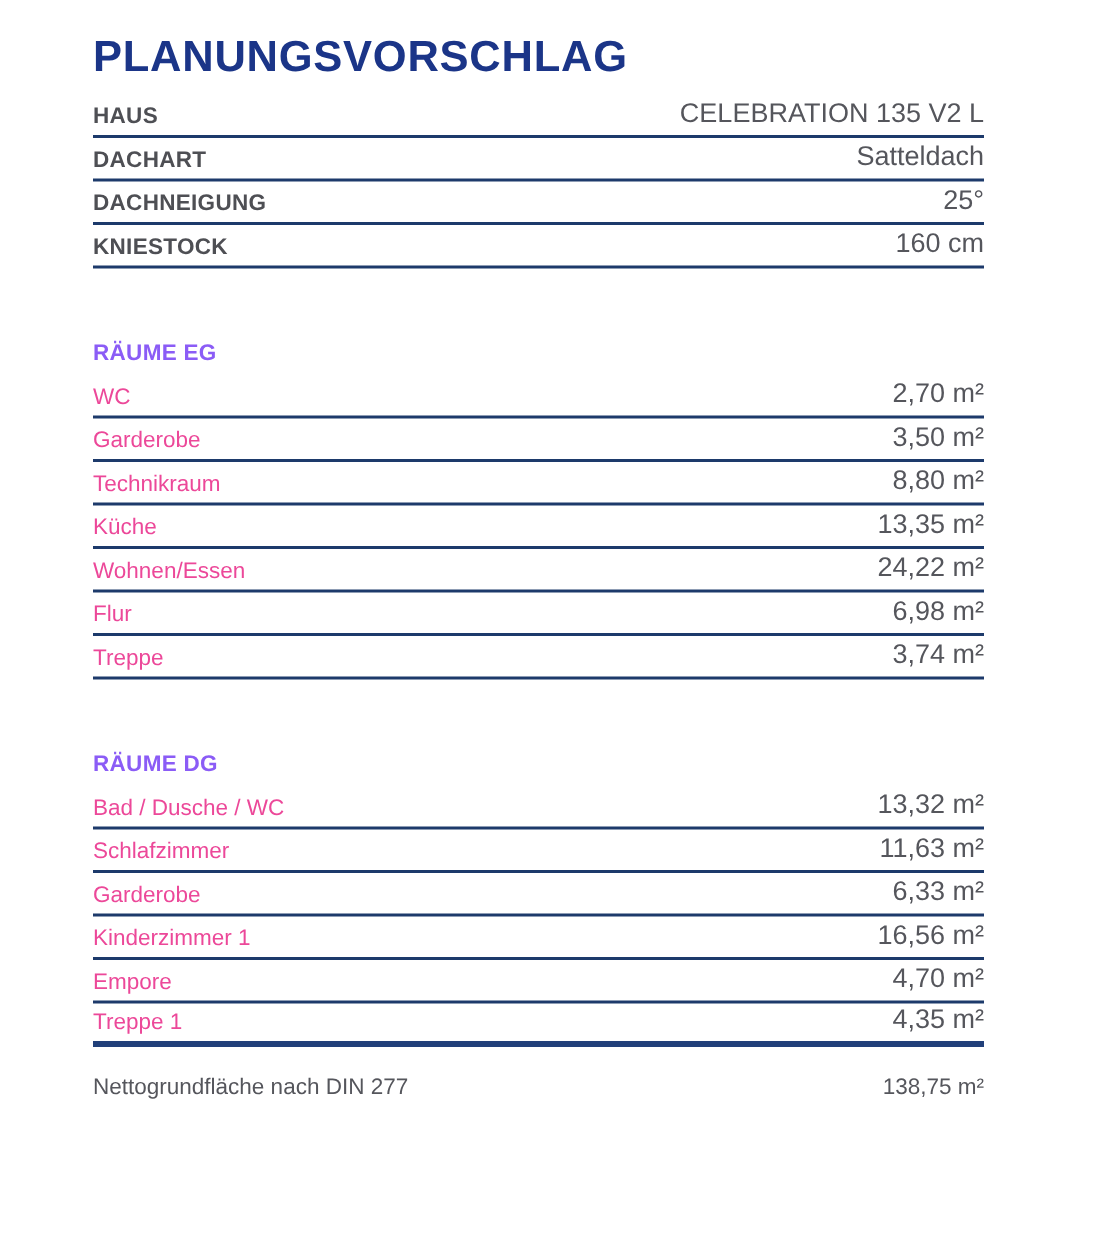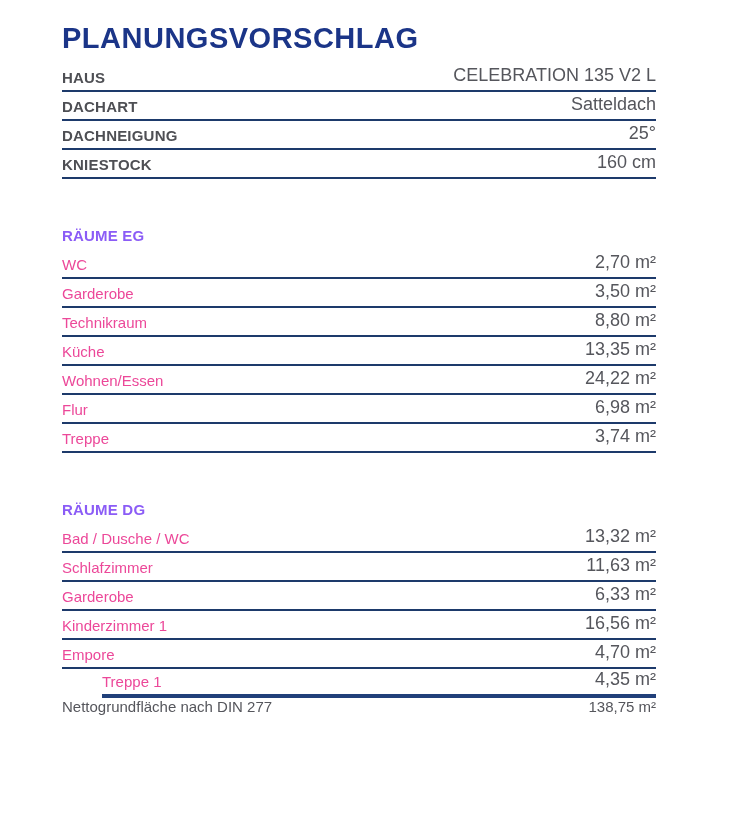--- a/index.html
+++ b/index.html
@@ -47,23 +47,23 @@
   .section { margin-top: 47px; }
   .section-heading {
     font-size: 15px;
     font-weight: bold;
     letter-spacing: 0.2px;
     color: #8b5cf6;
     line-height: 19px;
     margin-bottom: 5px;
   }
   .room-table .row:last-child { border-bottom-width: 2px; }
-  .section.closing .room-table .row:last-child { border-bottom: 4px solid #21407a; margin-left: 40px; }
+  .section.closing .room-table .row:last-child { border-bottom: 4px solid #21407a; }
   .total-row {
-    margin-top: 0;
+    margin-top: 18px;
     display: flex;
     justify-content: space-between;
     align-items: flex-end;
   }
   .total-row .label, .total-row .value {
     font-size: 15px;
     color: #55565c;
   }
 </style>
 </head>

